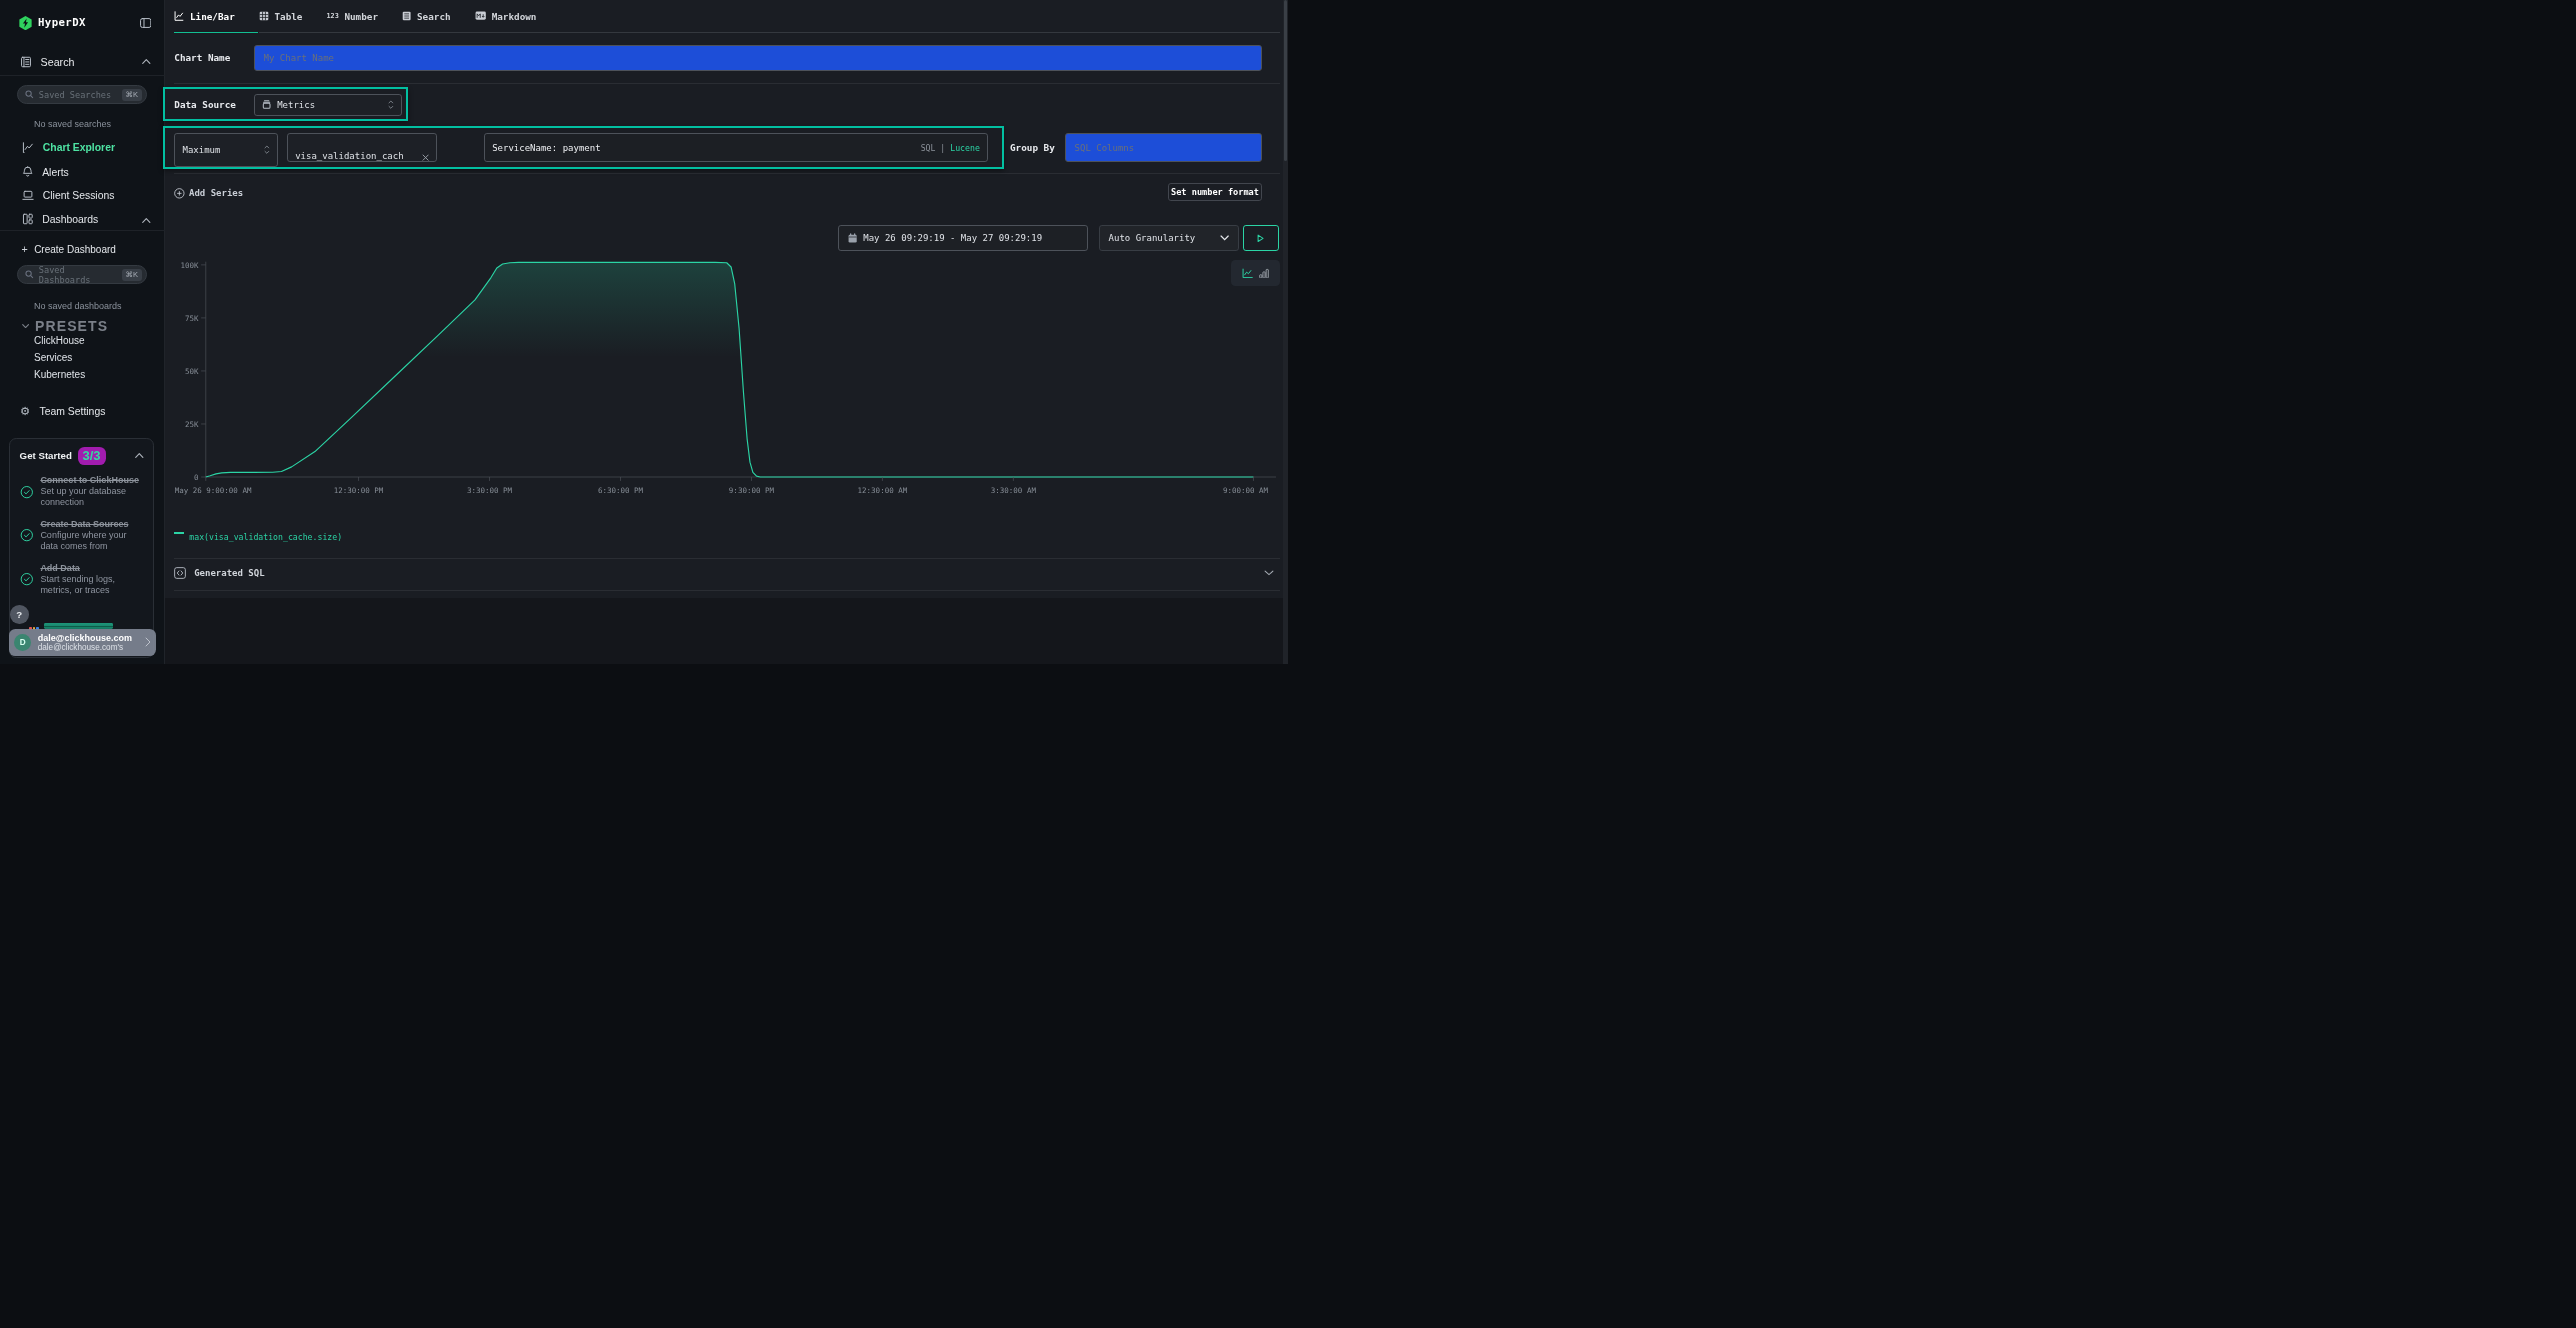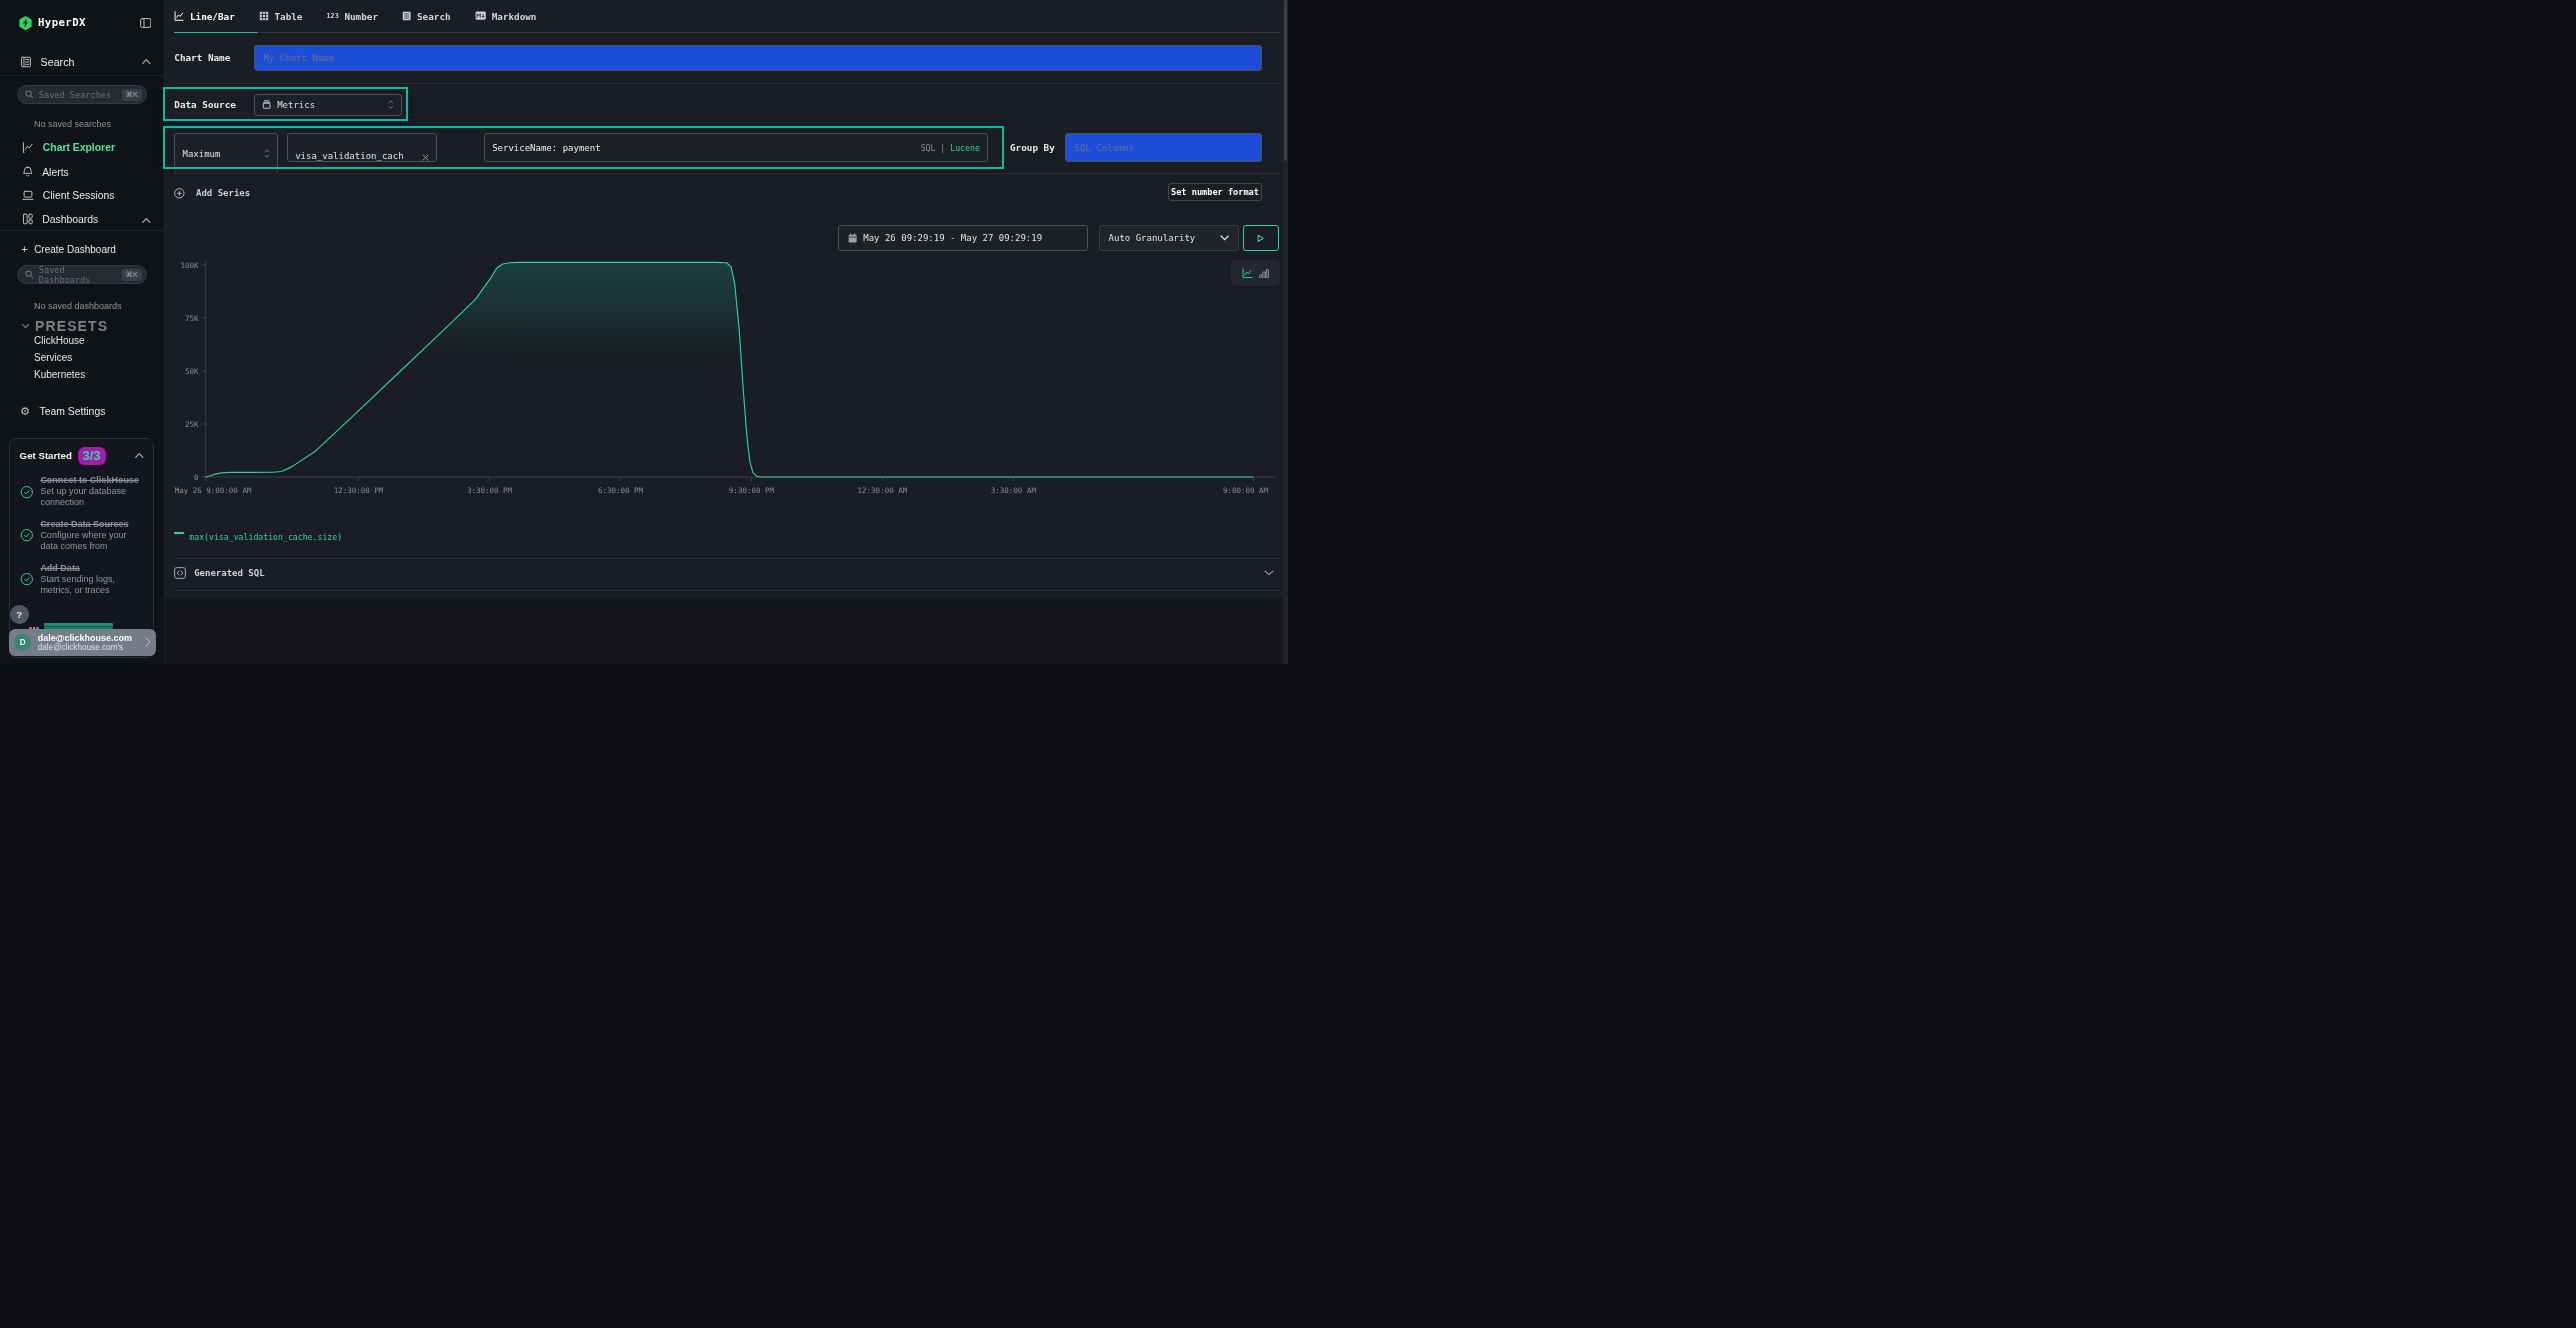--- a/index.html
+++ b/index.html
@@ -71,21 +71,21 @@
   .inp::placeholder{color:var(--ph);}
   .sel{position:absolute;background:#1d2026;border:0.7px solid var(--border);border-radius:2.9px;display:flex;align-items:center;padding:0 7.2px;gap:5.7px;font-family:var(--mono);font-size:9px;color:#c9ccd2;}
   .sel .grow{flex:1;}
   .tagx{display:flex;align-items:center;gap:5.7px;}
   .where-wrap{display:flex;align-items:center;}
   .sqllucene{font-family:var(--mono);font-size:8.2px;color:#8b9199;}
   .sqllucene .luc{color:var(--line);}
   .ann{position:absolute;border:2.9px solid var(--teal);box-shadow:0 2.1px 5px rgba(0,0,0,.45);pointer-events:none;z-index:6;}
 
   .ghostbtn{position:absolute;background:transparent;border:0.7px solid #42464e;border-radius:2.9px;font-family:var(--mono);font-weight:bold;font-size:8.6px;color:#fff;display:flex;align-items:center;justify-content:center;}
-  .addseries{position:absolute;display:flex;align-items:center;gap:11px;font-family:var(--mono);font-size:9px;font-weight:bold;color:#c9ced6;}
+  .addseries{position:absolute;display:flex;align-items:center;gap:4px;font-family:var(--mono);font-size:9px;font-weight:bold;color:#c9ced6;}
   .datebox{position:absolute;background:#1d2025;border:0.7px solid var(--border);border-radius:2.9px;display:flex;align-items:center;gap:6.4px;padding:0 8.6px;font-family:var(--mono);font-size:9px;color:#dfe2e7;}
   .granbox{position:absolute;background:#212429;border:0.7px solid #383d44;border-radius:2.9px;display:flex;align-items:center;gap:7.2px;padding:0 8.6px;font-family:var(--mono);font-size:9px;color:#dfe2e7;}
   .playbtn{position:absolute;border:1.1px solid var(--line);border-radius:2.9px;background:transparent;display:flex;align-items:center;justify-content:center;}
   .ctoggle{position:absolute;background:#232830;border-radius:4.3px;display:flex;align-items:center;justify-content:center;gap:6.4px;}
 
   .legend{position:absolute;left:9.3px;top:532px;display:flex;gap:5px;}
   .legend-dash{width:10px;height:1.8px;background:var(--line);}
   .legend-label{font-family:var(--mono);font-size:8.2px;color:var(--line);}
 
   .gensql{position:absolute;left:9.3px;top:562px;right:9.3px;height:21.5px;display:flex;align-items:center;gap:7.9px;}
@@ -336,21 +336,21 @@
           <rect x="1.8" y="4.6" width="9.4" height="7" rx="1.6" class="icon-stroke" stroke="#9aa1ab"></rect>
           <path d="M3.4 1.2h6.2" class="icon-stroke" stroke="#9aa1ab"></path>
         </svg>
       <span class="grow" style="color:#dfe2e7;">Metrics</span>
       <svg width="5.7" height="9.3" viewBox="0 0 8 13">
           <polyline points="1,4.4 4,1.4 7,4.4" stroke="#8a9099" fill="none" stroke-width="1.2"></polyline>
           <polyline points="1,8.6 4,11.6 7,8.6" stroke="#8a9099" fill="none" stroke-width="1.2"></polyline>
         </svg>
     </div>
 
-    <div class="sel" style="left:9.3px;top:133px;width:104px;height:41px;">
+    <div class="sel" style="left:9.3px;top:133px;width:104px;height:34px;">
       <span class="grow" style="color:#dfe2e7;">Maximum</span>
       <svg width="5.7" height="9.3" viewBox="0 0 8 13">
           <polyline points="1,4.4 4,1.4 7,4.4" stroke="#8a9099" fill="none" stroke-width="1.2"></polyline>
           <polyline points="1,8.6 4,11.6 7,8.6" stroke="#8a9099" fill="none" stroke-width="1.2"></polyline>
         </svg>
     </div>
 
     <div class="sel tagx" style="left:122px;top:133px;width:150px;height:29px;align-items:flex-end;">
       <span class="grow" style="color:#dfe2e7;">visa_validation_cach</span>
       <svg width="7.2" height="7.2" viewBox="0 0 10 10">

